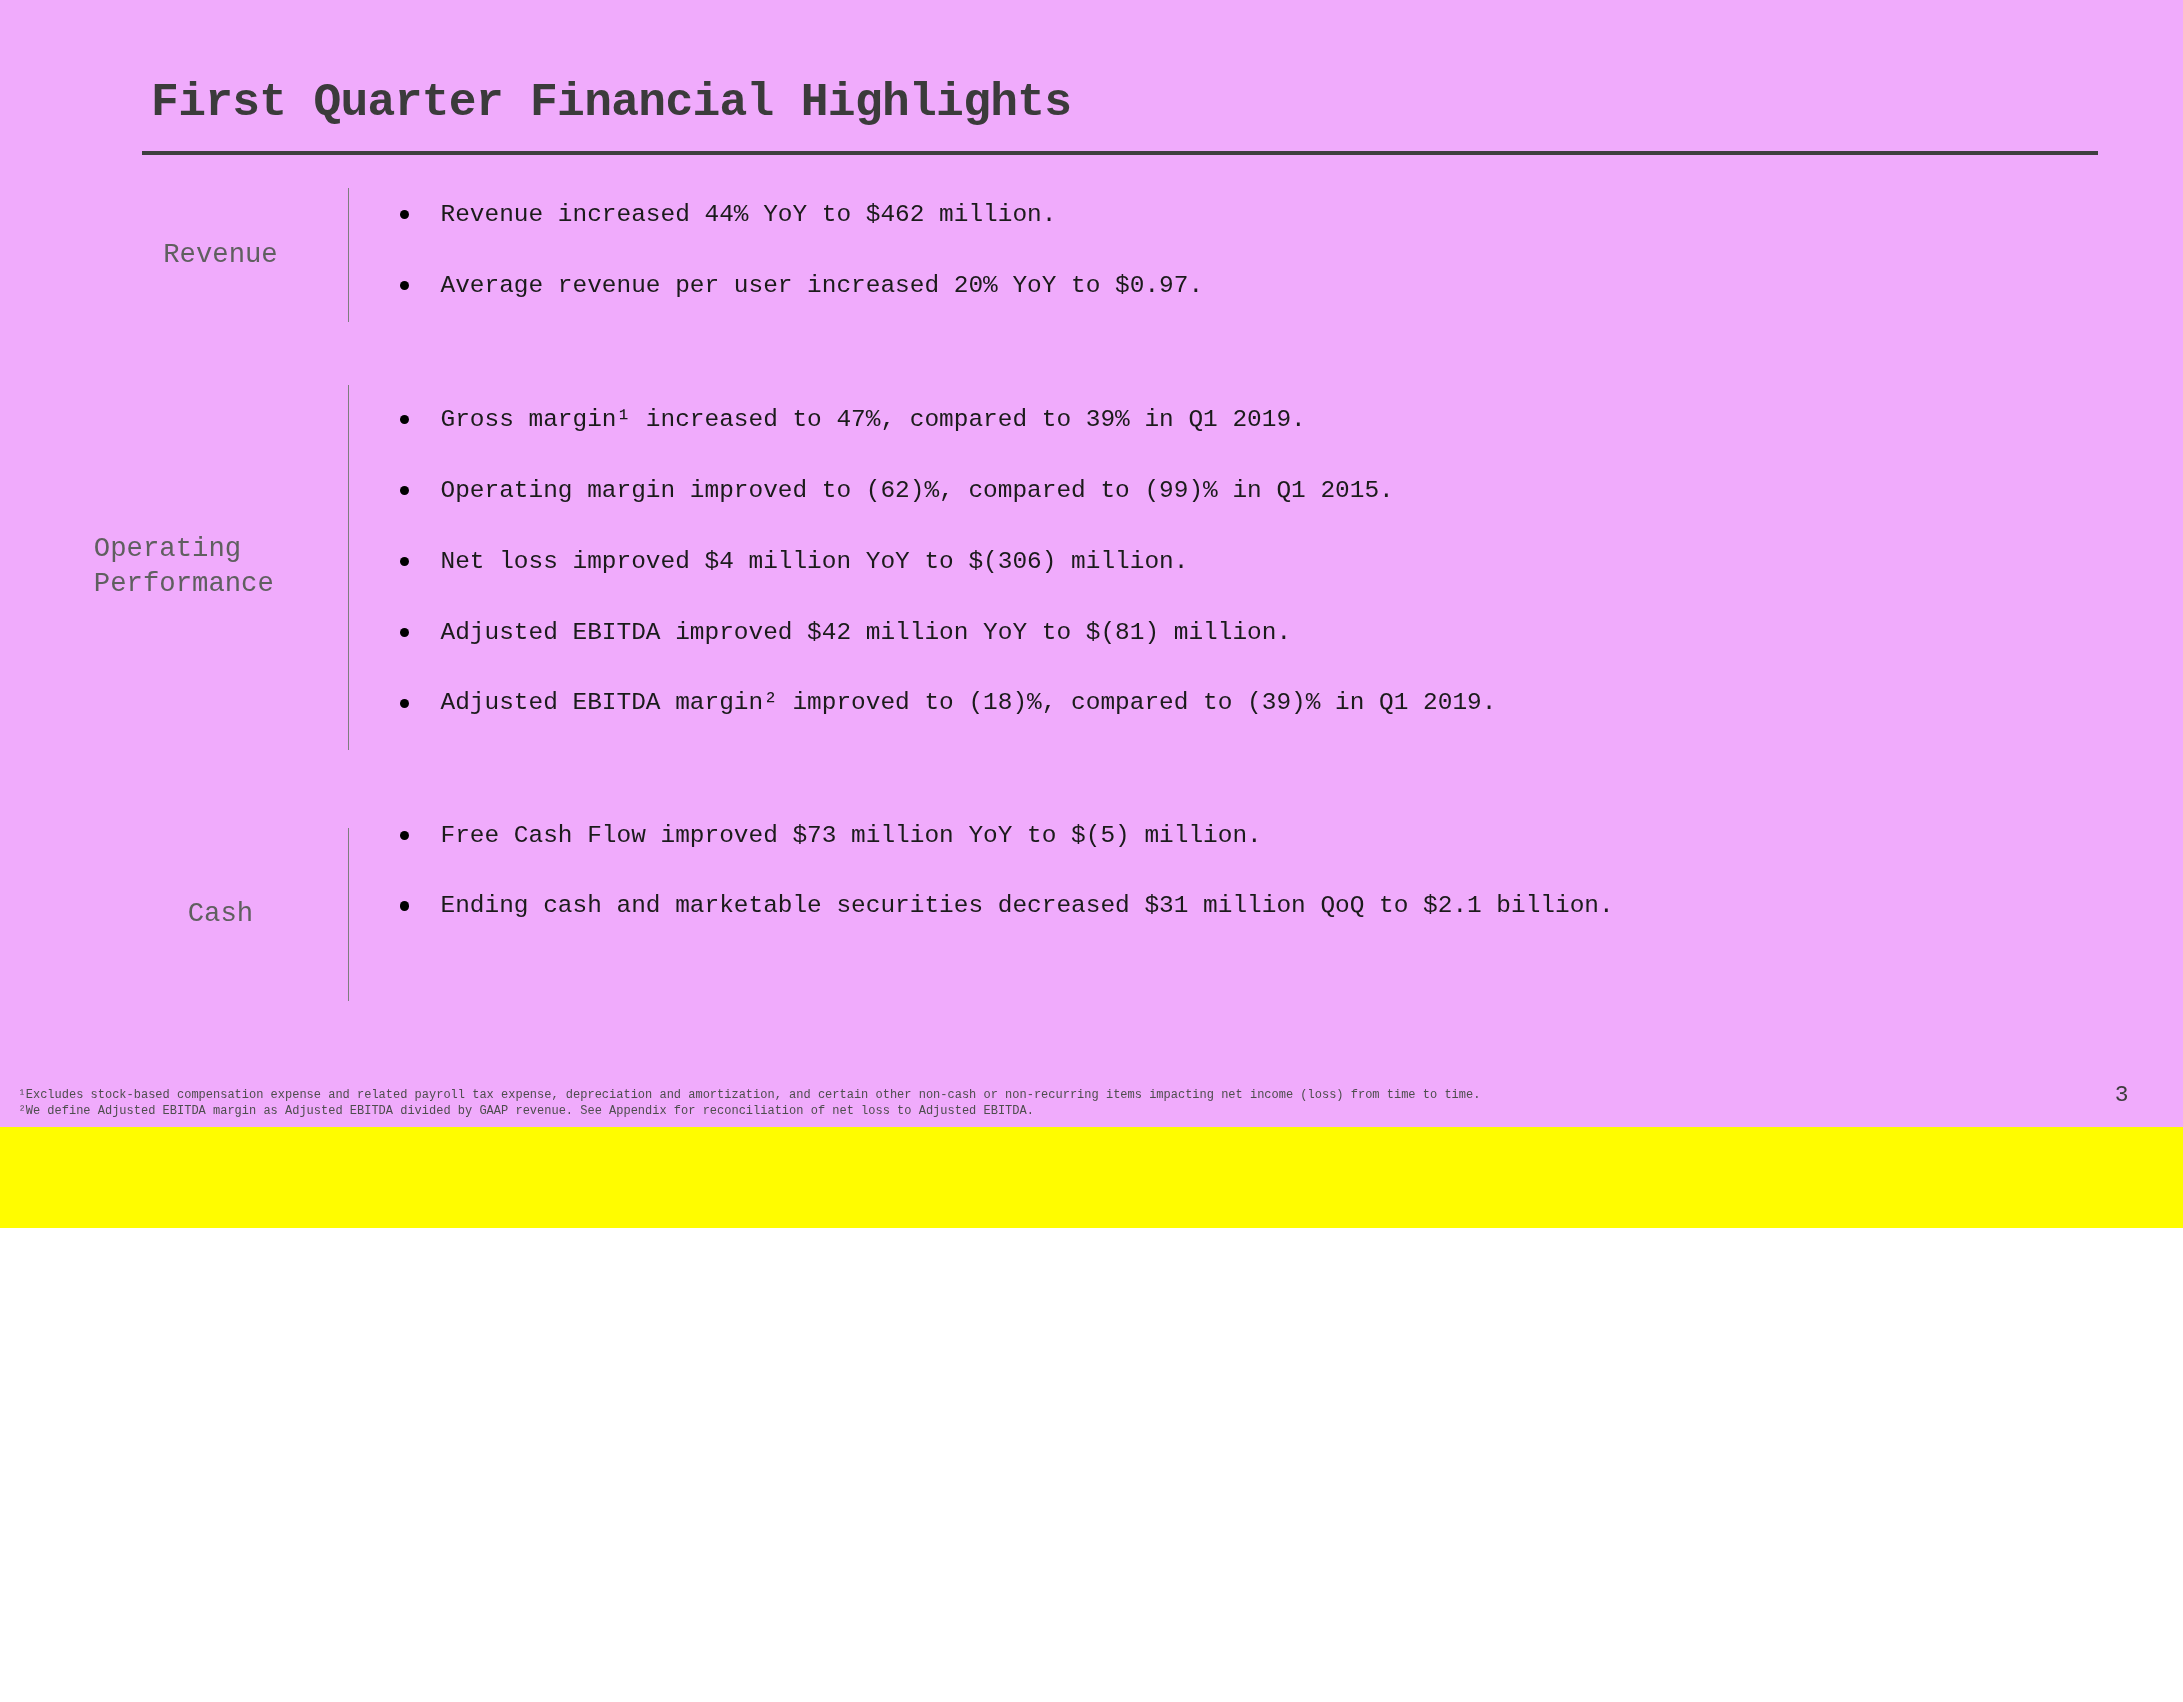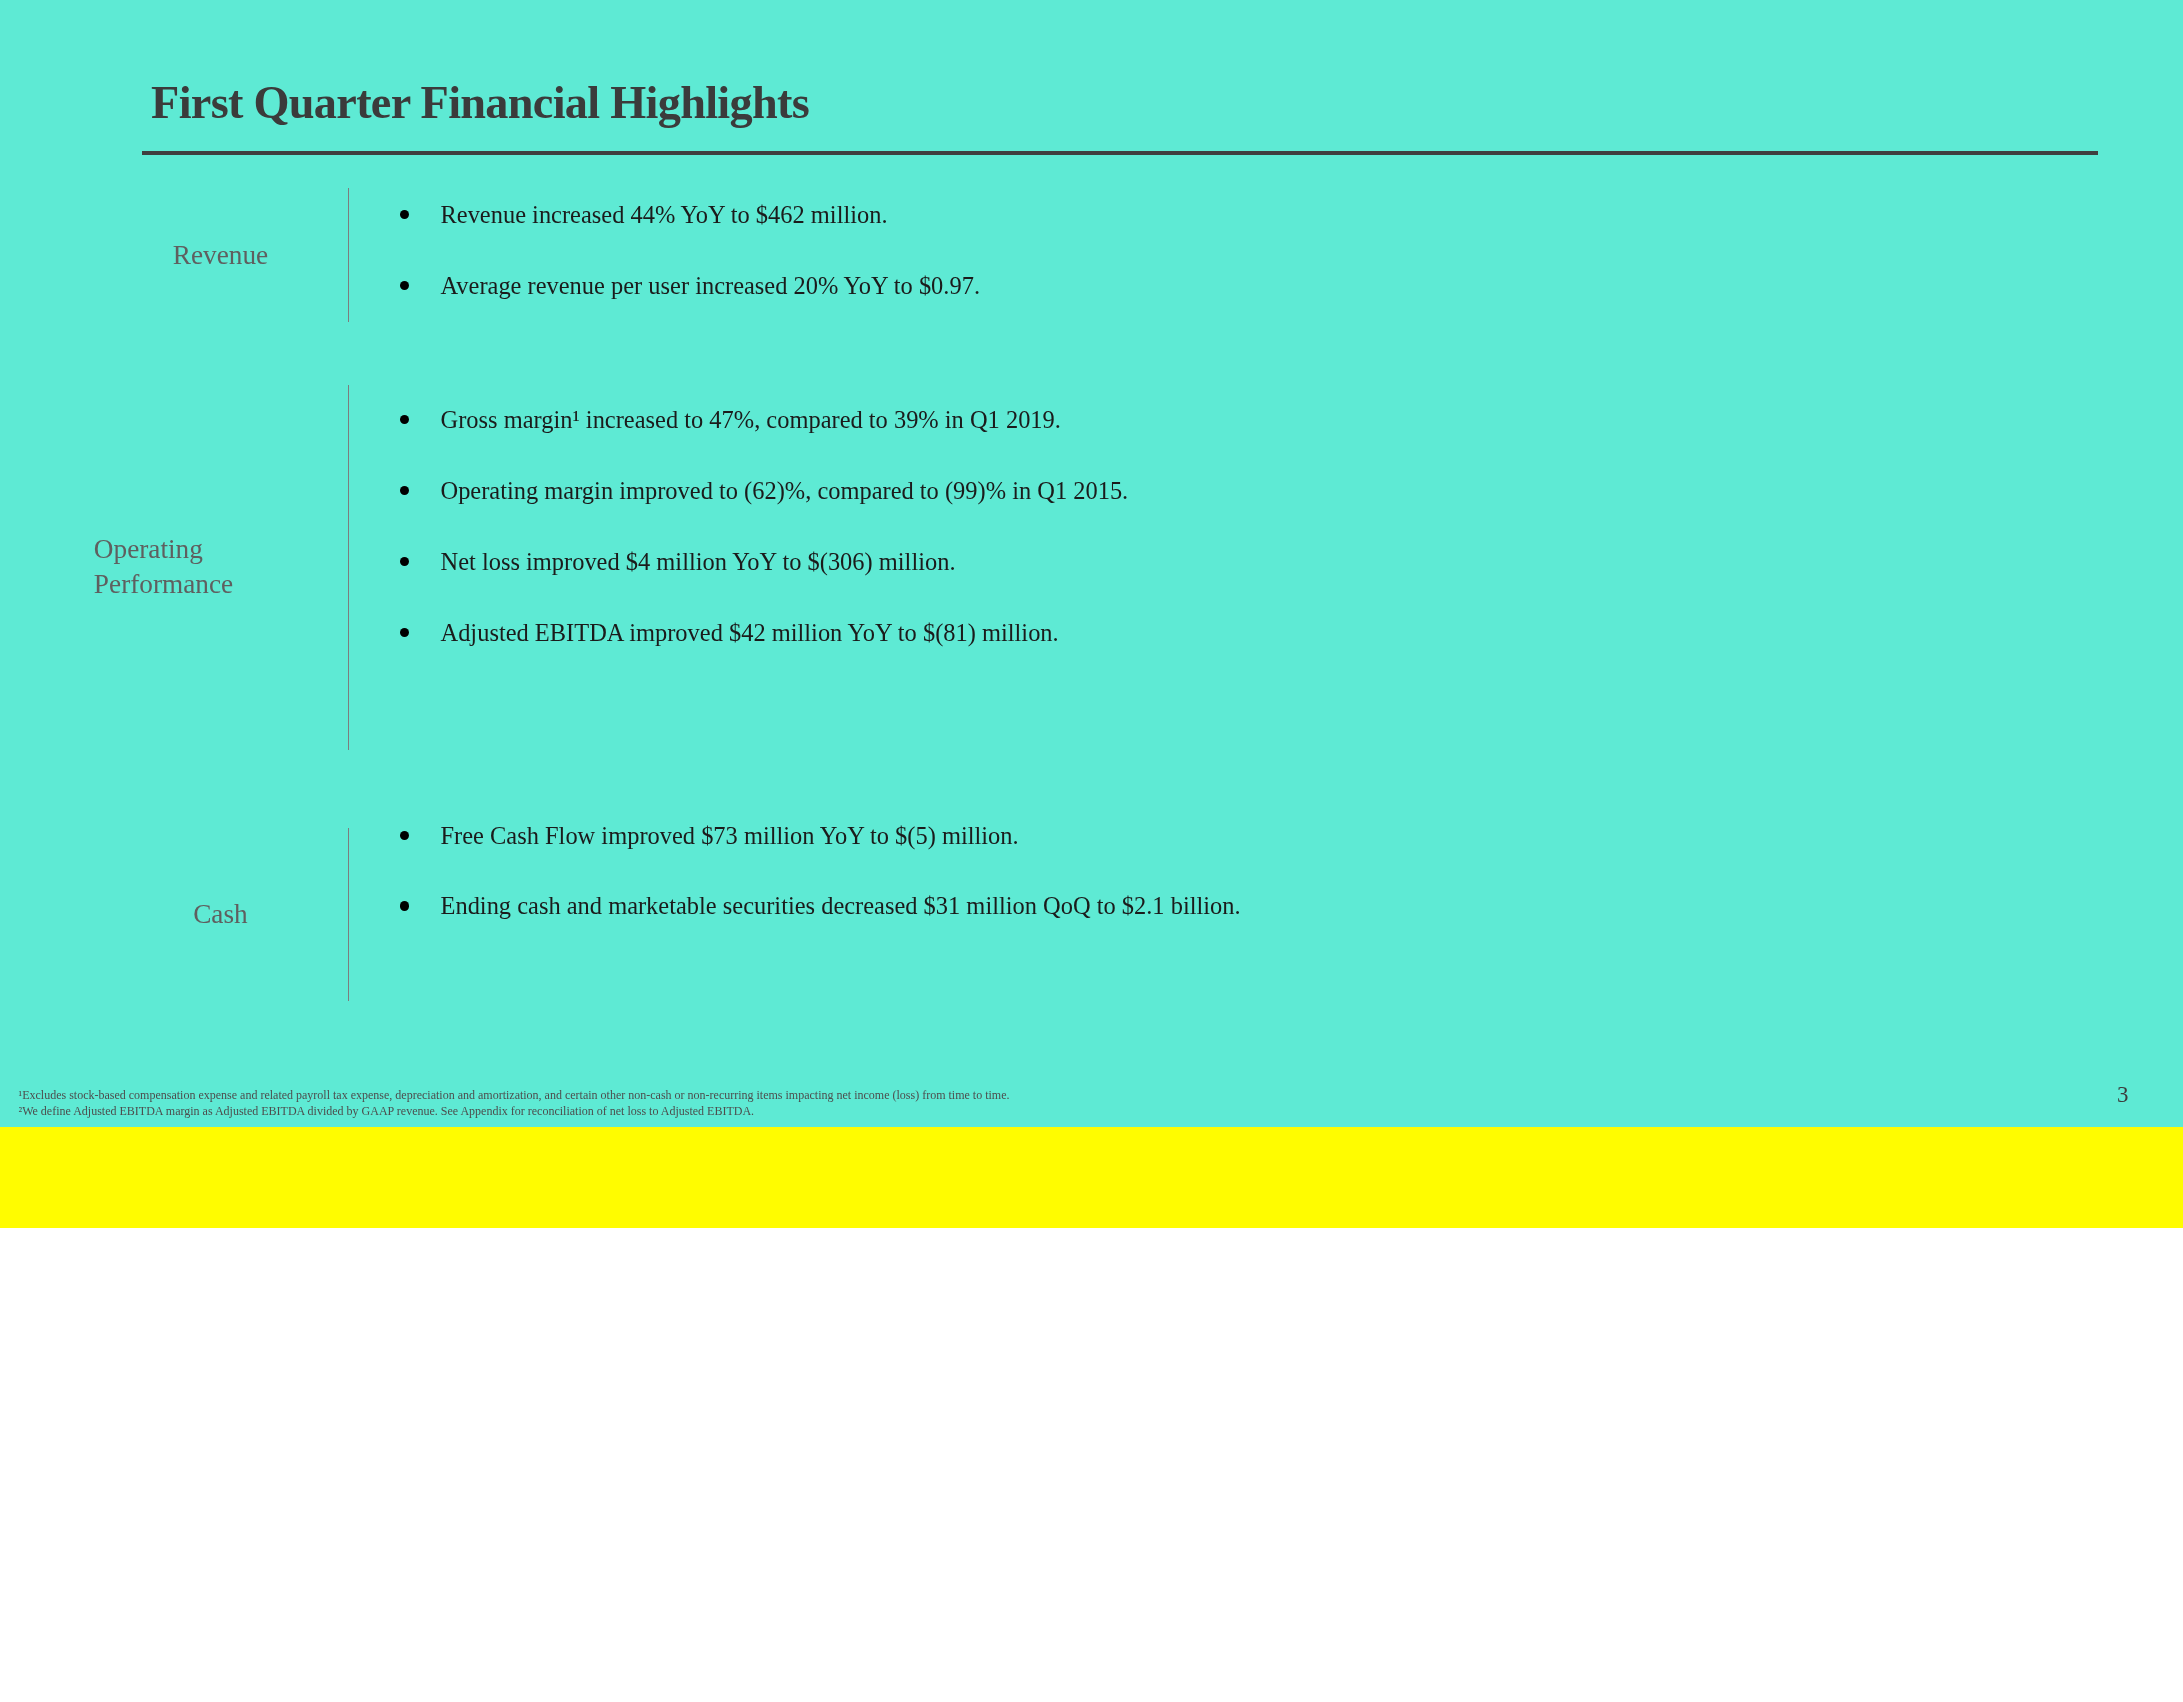--- a/index.html
+++ b/index.html
@@ -4,23 +4,23 @@
 <style>
   html, body {
     margin: 0;
     padding: 0;
     background: #ffffff;
   }
   .slide {
     position: relative;
     width: 100vw;
     height: 56.26vw; 
-    background: #5eead4;
+    background: #f0abfc;
     overflow: hidden;
-    font-family: Liberation Serif, serif;
+    font-family: Liberation Mono, monospace;
   }
   .title {
     position: absolute;
     left: 6.92%;
     top: 6.55%;
     font-size: 2.12vw;
     font-weight: 700;
     letter-spacing: -0.015em;
     color: #3b3b3b;
     line-height: 1;
@@ -145,20 +145,24 @@
       <span class="bullet-text">Operating margin improved to (62)%, compared to (99)% in Q1 2015.</span>
     </li>
     <li>
       <span class="dot"></span>
       <span class="bullet-text">Net loss improved $4 million YoY to $(306) million.</span>
     </li>
     <li>
       <span class="dot"></span>
       <span class="bullet-text">Adjusted EBITDA improved $42 million YoY to $(81) million.</span>
     </li>
+    <li>
+      <span class="dot"></span>
+      <span class="bullet-text">Adjusted EBITDA margin² improved to (18)%, compared to (39)% in Q1 2019.</span>
+    </li>
   </ul>
 
   <div class="section-label sec3-box">Cash</div>
   <div class="divider sec3-box"></div>
   <ul class="bullets sec3-bullets">
     <li>
       <span class="dot"></span>
       <span class="bullet-text">Free Cash Flow improved $73 million YoY to $(5) million.</span>
     </li>
     <li>

